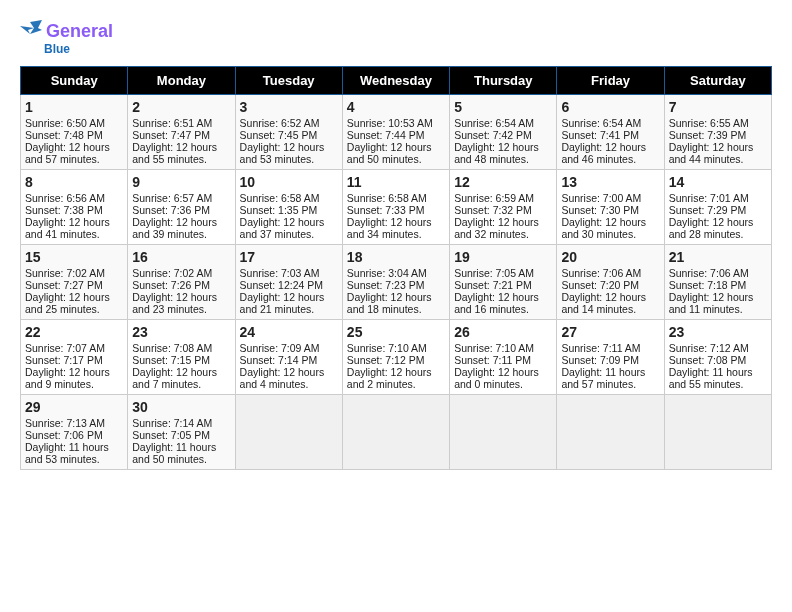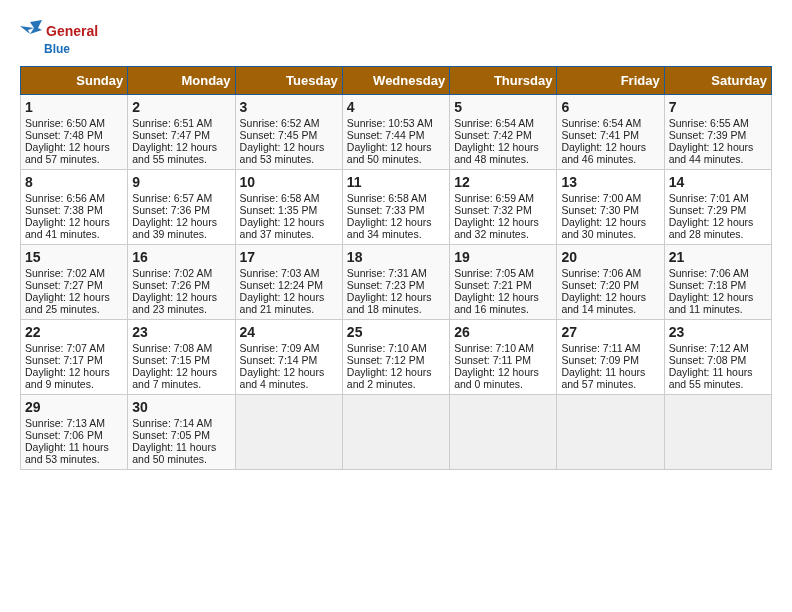--- a/index.html
+++ b/index.html
@@ -32,26 +32,26 @@
     .subtitle {
       font-size: 15px;
       color: #444;
     }
     table {
       width: 100%;
       border-collapse: collapse;
       font-size: 11px;
     }
     thead tr th {
-      background: #a16207;
+      background: #000000;
       color: #fff;
       font-size: 13px;
       font-weight: bold;
       padding: 6px 4px;
-      text-align: right;
+      text-align: center;
       border: 1px solid #1a5a96;
     }
     tbody tr td {
       vertical-align: top;
       padding: 4px 4px;
       border: 1px solid #ccc;
       font-size: 10.5px;
       color: #222;
       min-width: 95px;
       min-height: 70px;
@@ -74,21 +74,21 @@
 
 <div class="header">
   <div class="logo">
     <div class="logo-line1">
       <span style="display:inline-block; margin-right:2px;">
         <svg width="22" height="18" viewBox="0 0 22 18">
           <polygon points="10,2 22,0 18,8 22,10 10,14 14,8" fill="#2874b8"></polygon>
           <polygon points="0,6 10,14 8,10 14,8" fill="#2874b8"></polygon>
         </svg>
       </span>
-      <span style="font-size:14px;font-weight:bold;color:#b91c1c;">General</span>
+      <span style="font-size:18px;font-weight:bold;color:#8b5cf6;">General</span>
     </div>
     <span style="font-size:12px;font-weight:bold;color:#1a6cb8;margin-left:24px;">Blue</span>
   </div>
 </div>
 
 <table>
   <thead>
     <tr id="header-row">
         <th>Sunday</th>
         <th>Monday</th>
@@ -219,21 +219,21 @@
         </td>
         <td>
           <span class="day-num">17</span>
           <div>Sunrise: 7:03 AM</div>
           <div>Sunset: 12:24 PM</div>
           <div>Daylight: 12 hours</div>
           <div>and 21 minutes.</div>
         </td>
         <td>
           <span class="day-num">18</span>
-          <div>Sunrise: 7:31 AM</div>
+          <div>Sunrise: 3:04 AM</div>
           <div>Sunset: 7:23 PM</div>
           <div>Daylight: 12 hours</div>
           <div>and 18 minutes.</div>
         </td>
         <td>
           <span class="day-num">19</span>
           <div>Sunrise: 7:05 AM</div>
           <div>Sunset: 7:21 PM</div>
           <div>Daylight: 12 hours</div>
           <div>and 16 minutes.</div>

